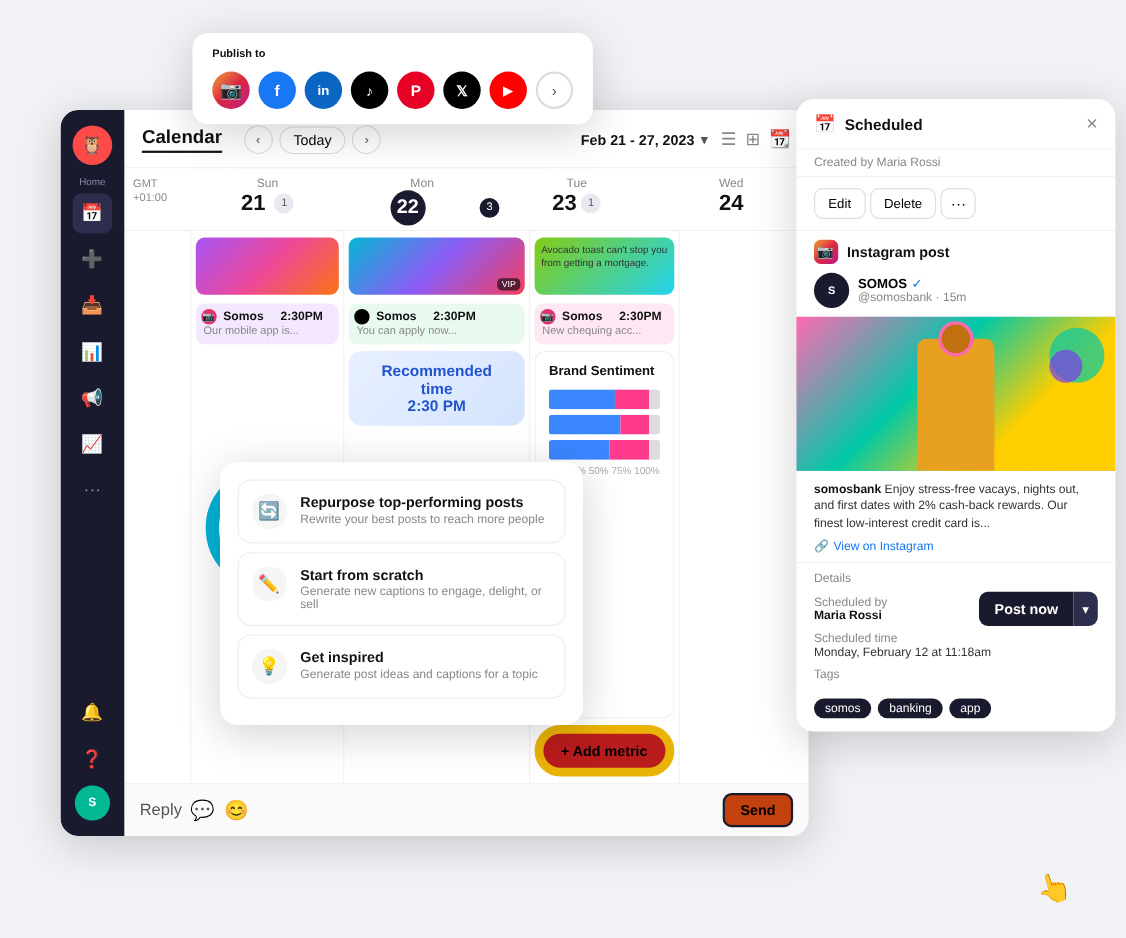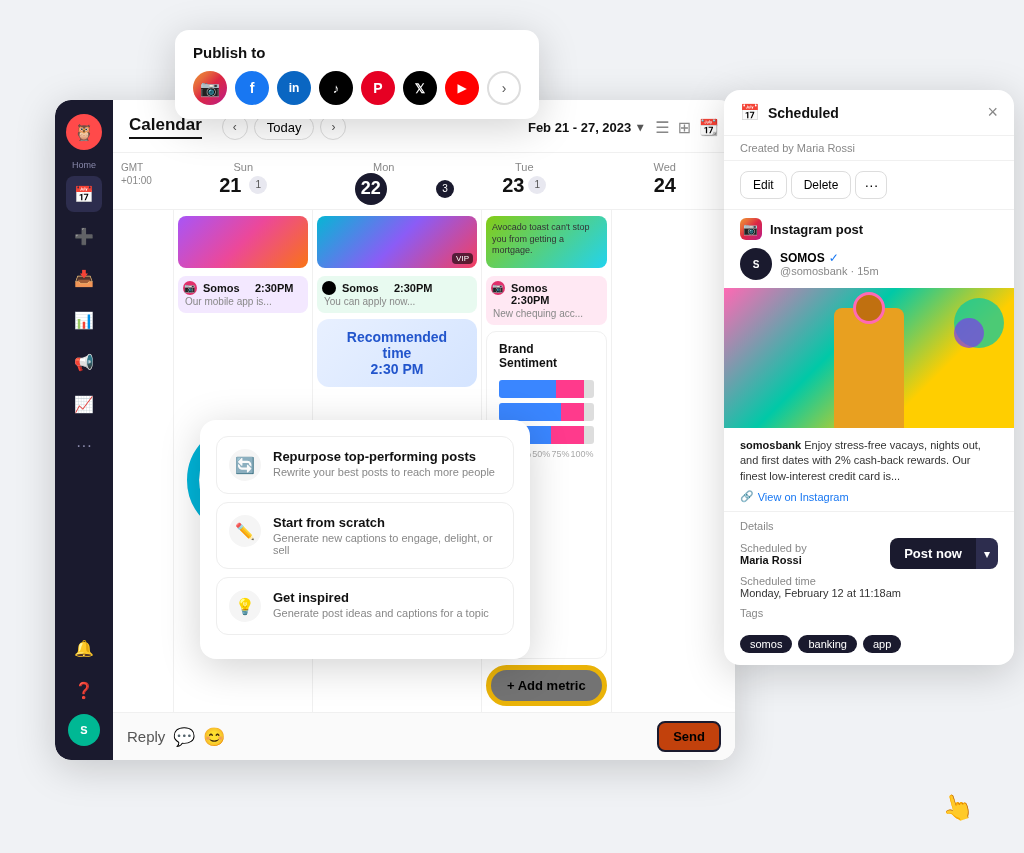--- a/index.html
+++ b/index.html
@@ -264,22 +264,22 @@
       text-align: center;
       font-size: 14px;
       font-weight: 700;
       color: #2255cc;
       width: 160px;
       flex-shrink: 0;
     }
 
     
     .add-metric-btn {
-      background: #737373;
-      border: 5px solid #eab308;
+      background: #b91c1c;
+      border: 8px solid #eab308;
       border-radius: 30px;
       padding: 8px 16px;
       font-size: 13px;
       font-weight: 600;
       cursor: pointer;
       display: flex;
       align-items: center;
       gap: 6px;
       white-space: nowrap;
     }
@@ -355,21 +355,21 @@
       background: #fff;
       border-radius: 14px;
       box-shadow: 0 8px 40px rgba(0,0,0,0.18);
       padding: 14px 18px;
       z-index: 10;
       display: flex;
       flex-direction: column;
       gap: 10px;
     }
     .publish-title {
-      font-size: 15px;
+      font-size: 10px;
       font-weight: 700;
       color: #111;
     }
     .publish-icons {
       display: flex;
       gap: 8px;
       align-items: center;
     }
     .pub-icon {
       width: 34px; height: 34px;

